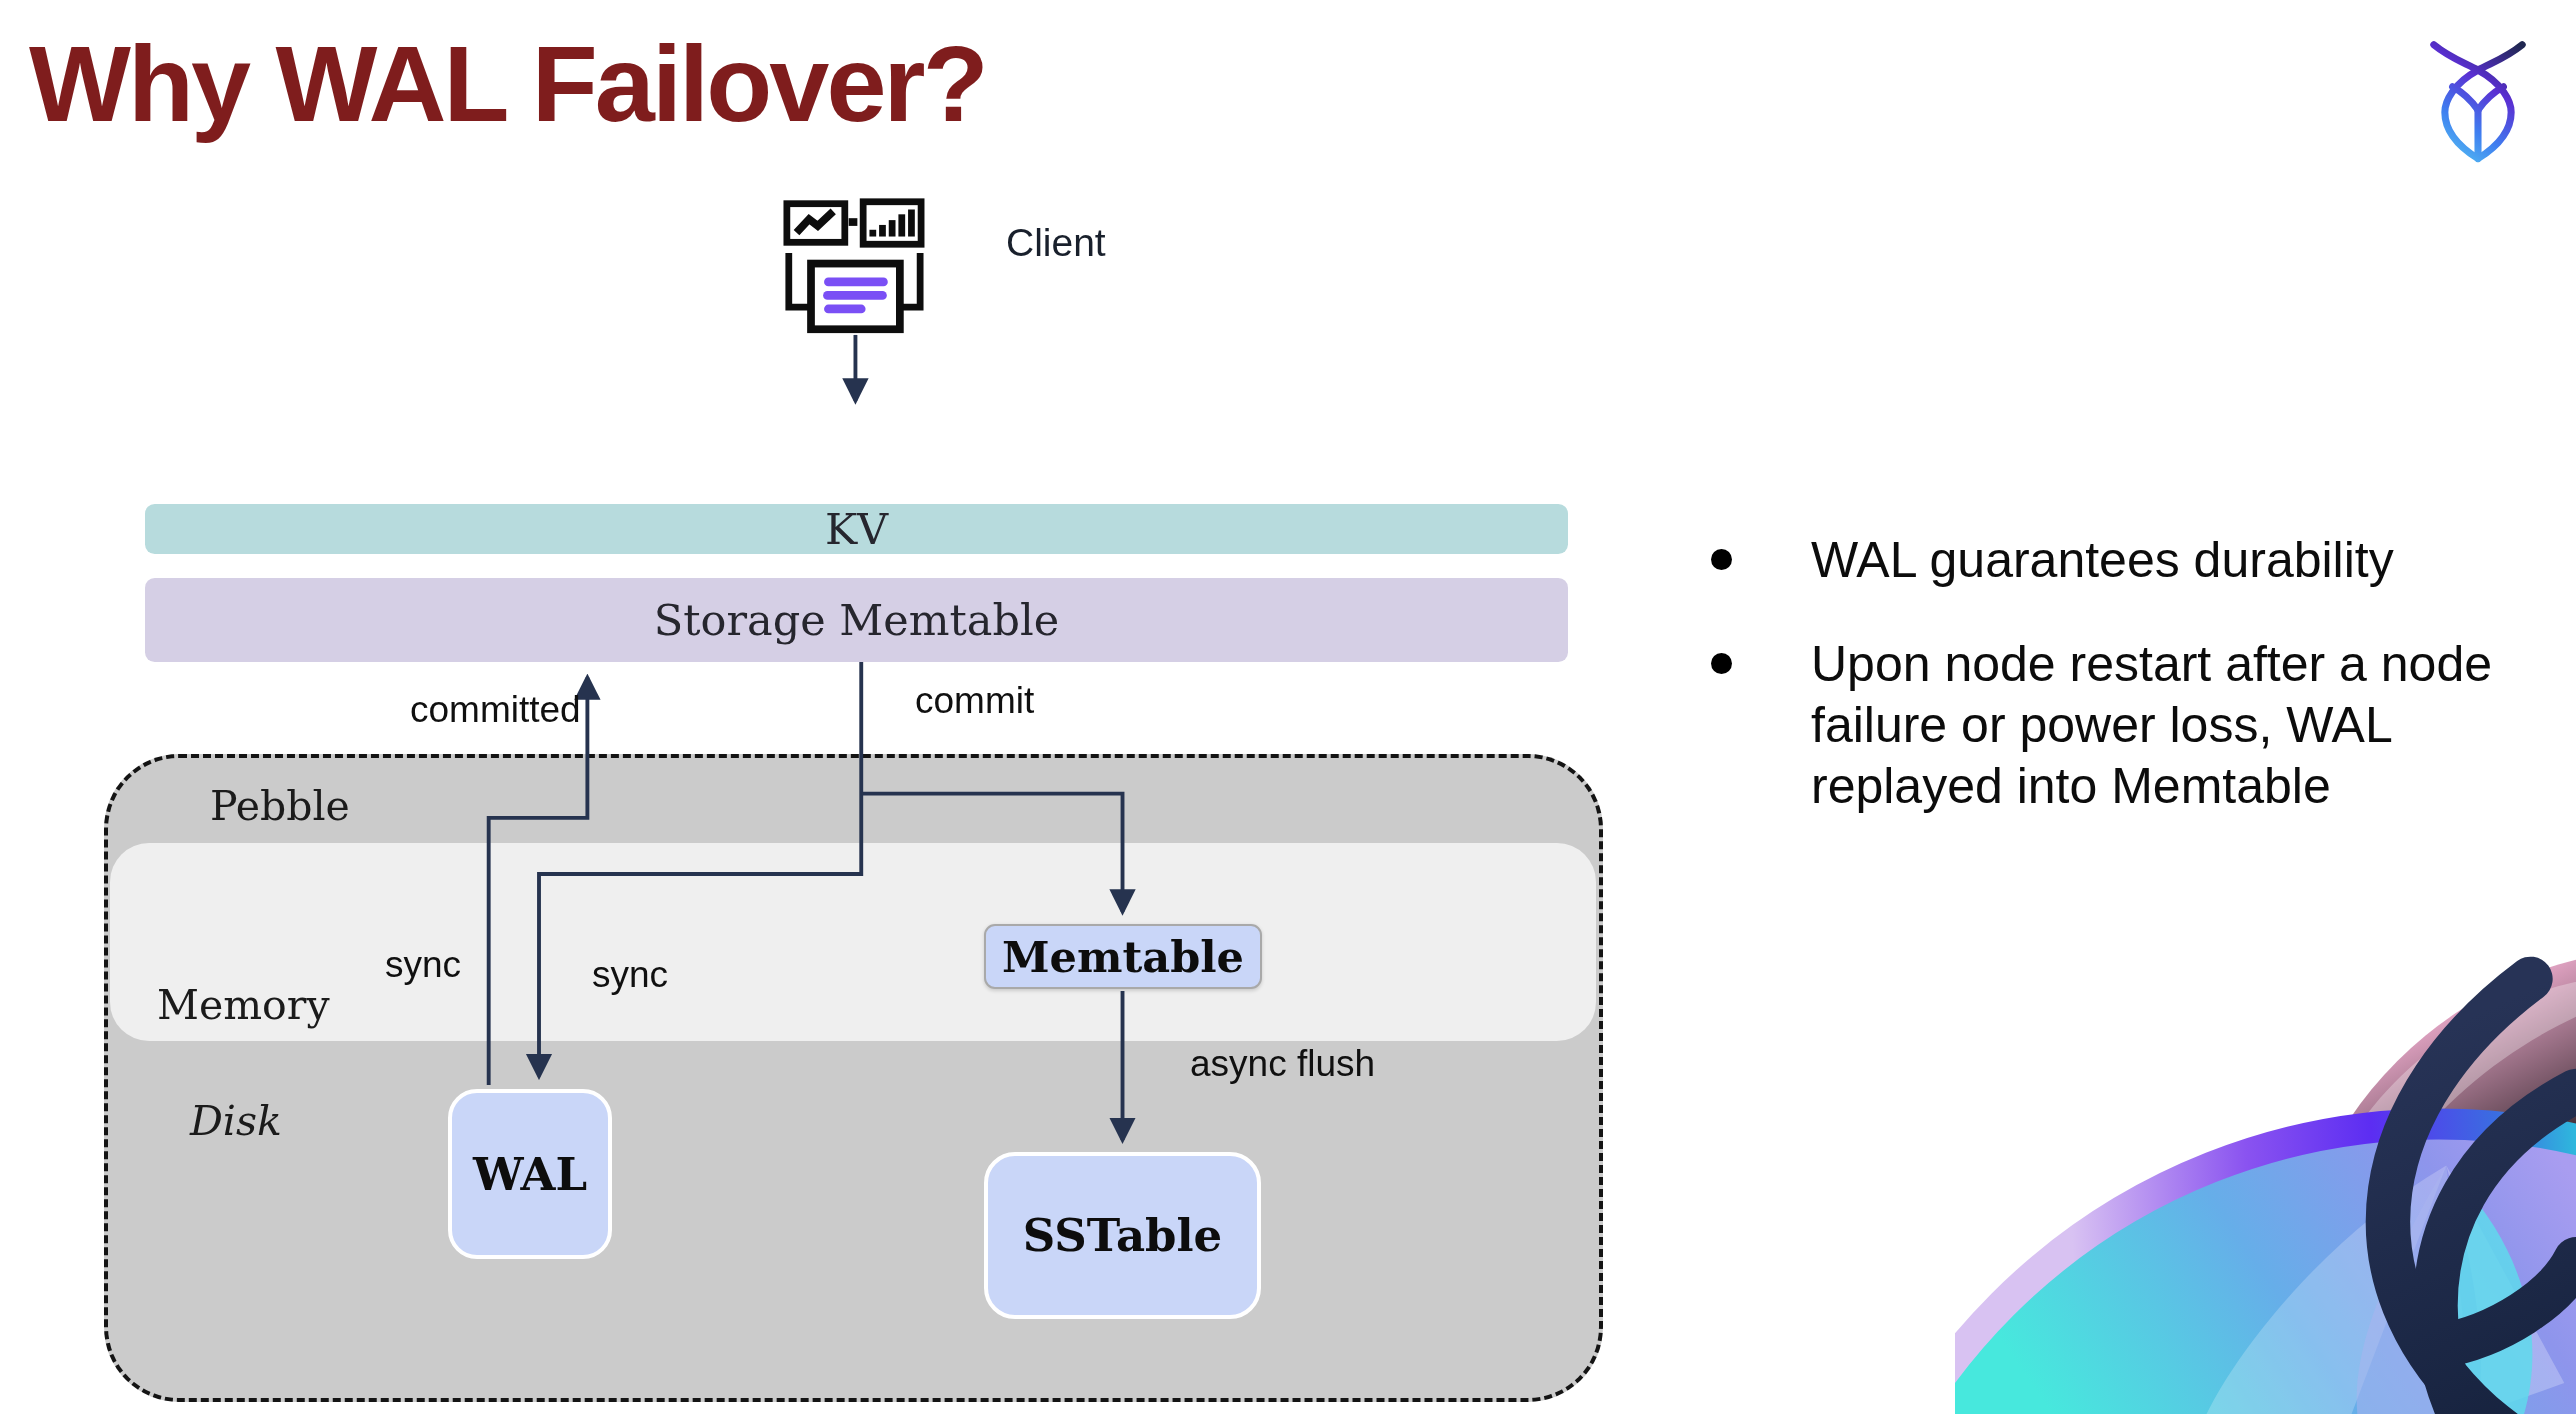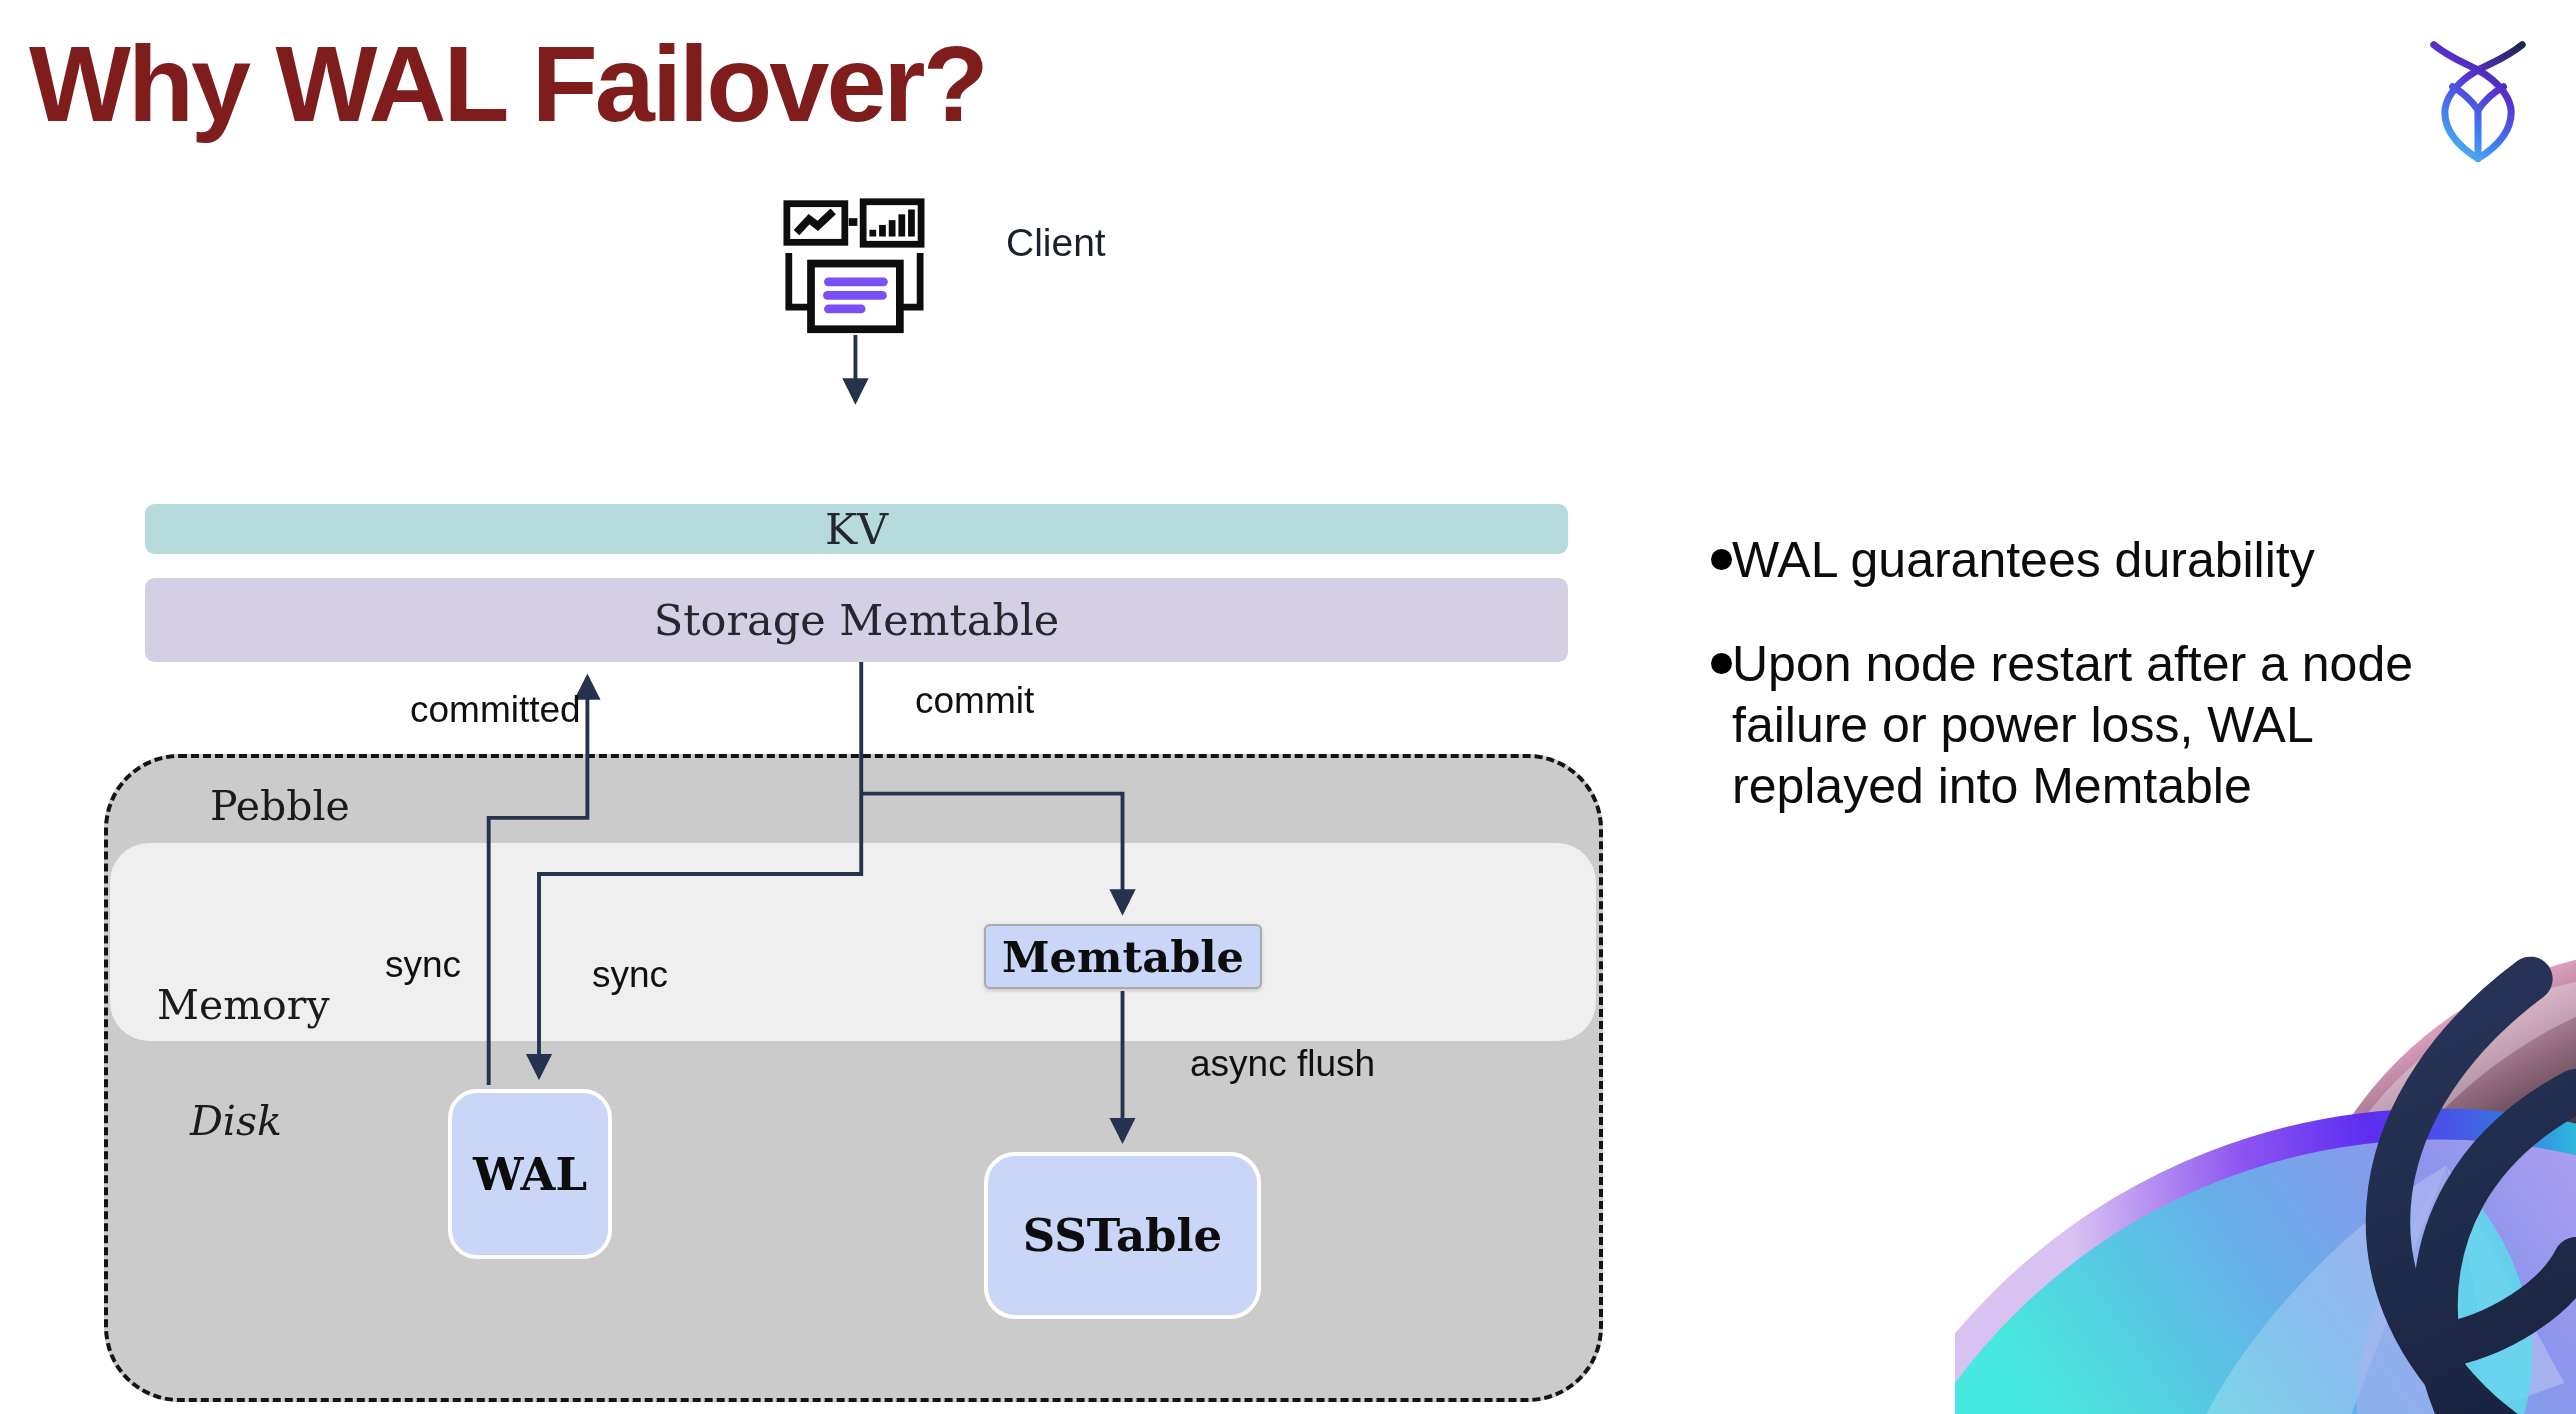--- a/index.html
+++ b/index.html
@@ -29,36 +29,36 @@
   .serif-label{font-family:"DejaVu Serif","Liberation Serif",serif;color:#1b1b1b;font-size:41px;}
   .lbl-pebble{left:210px;top:782px;}
   .lbl-memory{left:157px;top:981px;}
   .lbl-disk{left:190px;top:1097px;font-style:italic;}
 
   
   .node{background:#c9d6f8;display:flex;align-items:center;justify-content:center;
         font-family:"DejaVu Serif","Liberation Serif",serif;font-weight:bold;color:#0d0d0d;
         box-sizing:border-box;}
   .node-wal{left:448px;top:1089px;width:164px;height:170px;border:4.8px solid #ffffff;border-radius:29px;font-size:45px;}
-  .node-memtable{left:984px;top:924px;width:278px;height:65px;border:2.9px solid #a9a9a9;border-radius:6px;font-size:43px;box-shadow:0 1.9px 3.9px rgba(0,0,0,.15);}
+  .node-memtable{left:984px;top:924px;width:278px;height:65px;border:2.9px solid #a9a9a9;border-radius:11px;font-size:43px;box-shadow:0 1.9px 3.9px rgba(0,0,0,.15);}
   .node-sstable{left:984px;top:1152px;width:277px;height:167px;border:4.8px solid #ffffff;border-radius:31px;font-size:45px;}
 
   
   .edge-label{font-size:37px;color:#101010;}
   .lbl-committed{left:410px;top:689px;}
   .lbl-commit{left:915px;top:680px;}
   .lbl-sync-left{left:385px;top:944px;}
   .lbl-sync-right{left:592px;top:954px;}
   .lbl-async{left:1190px;top:1043px;}
 
   
   .bullets{left:1711px;top:530px;width:803px;display:flex;flex-direction:column;gap:43px;}
   .bullet-item{display:flex;align-items:flex-start;}
   .bullet-dot{width:21px;height:21px;border-radius:50%;background:#000;margin-top:19.4px;flex:0 0 21px;}
-  .bullet-text{font-size:50px;line-height:1.22;color:#0c0c0c;width:703px;}
+  .bullet-text{margin-left:79px;font-size:50px;line-height:1.22;color:#0c0c0c;width:703px;}
 
   svg{display:block;}
   .overlay{left:0;top:0;pointer-events:none;}
 </style>
 </head>
 <body>
 
 <div class="slide">
 
   <div class="abs title">Why WAL Failover?</div>

